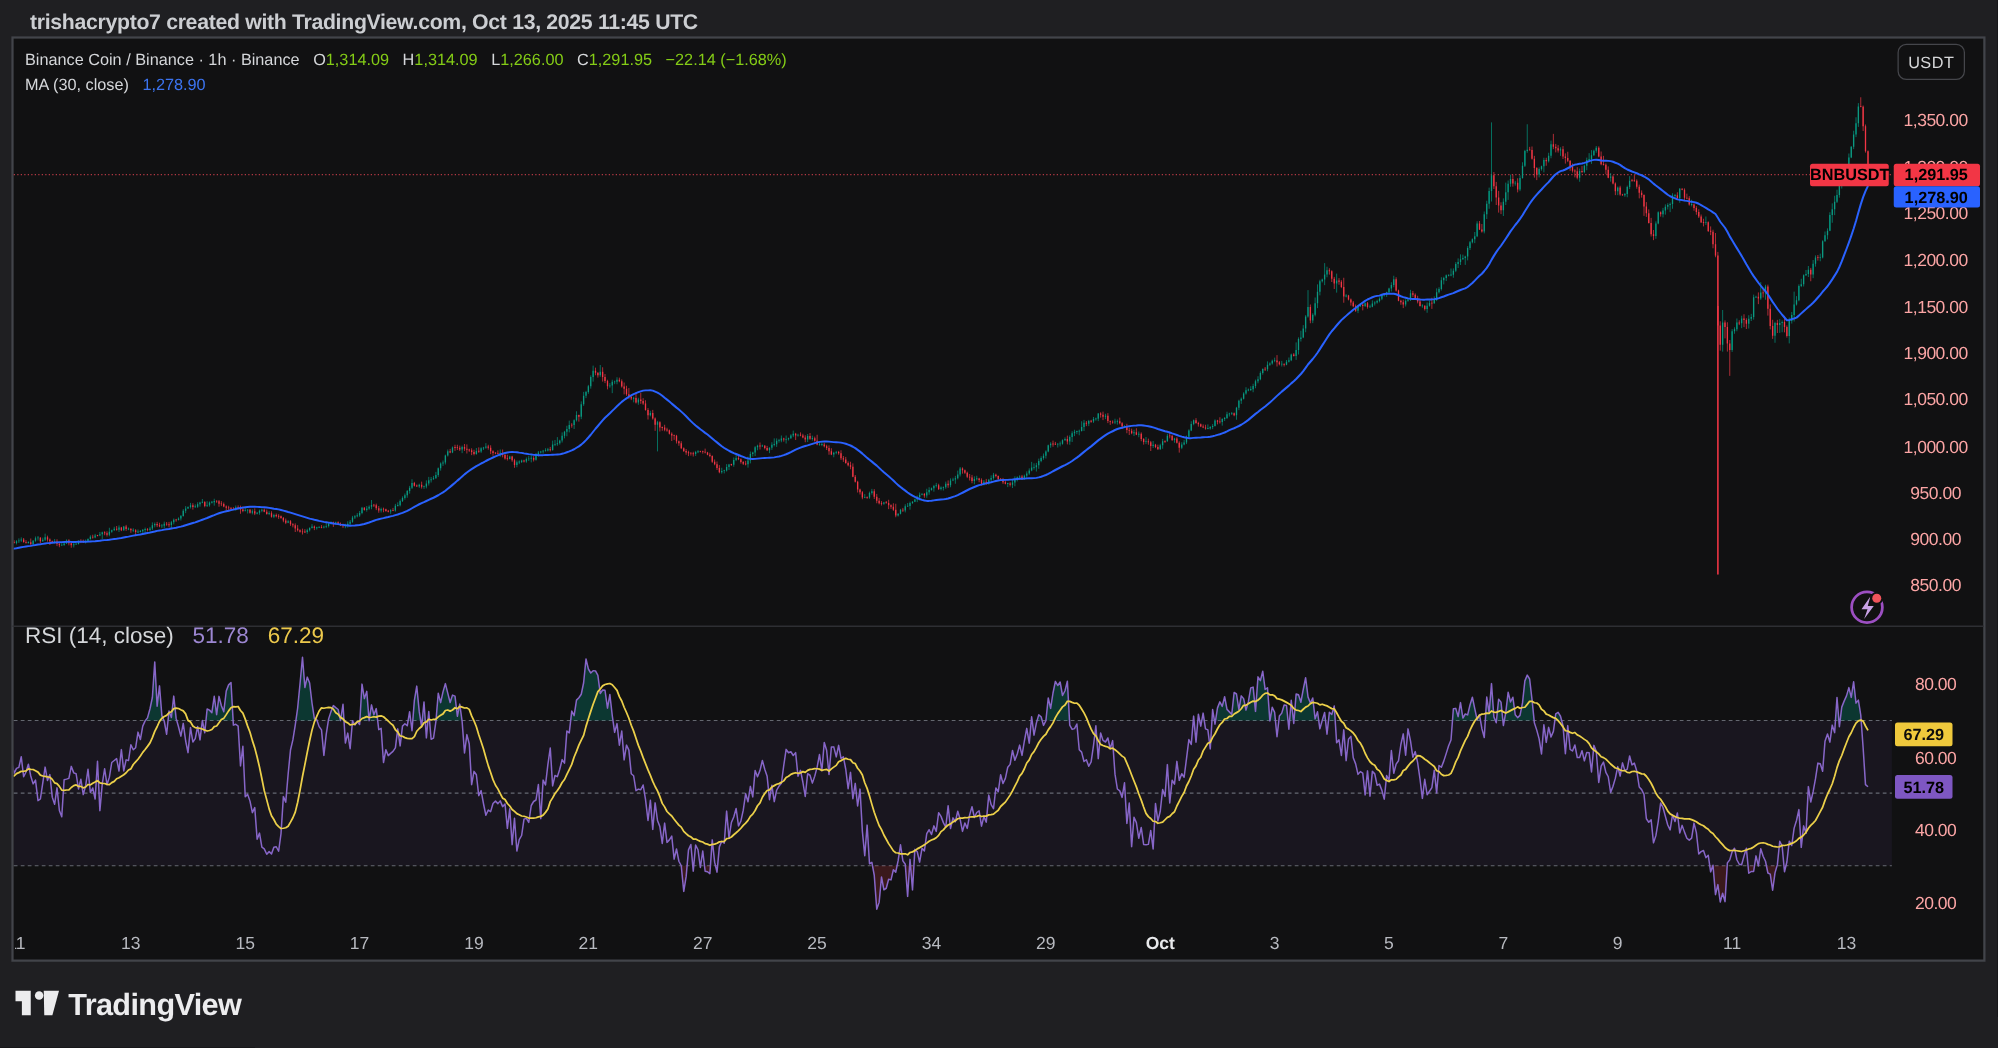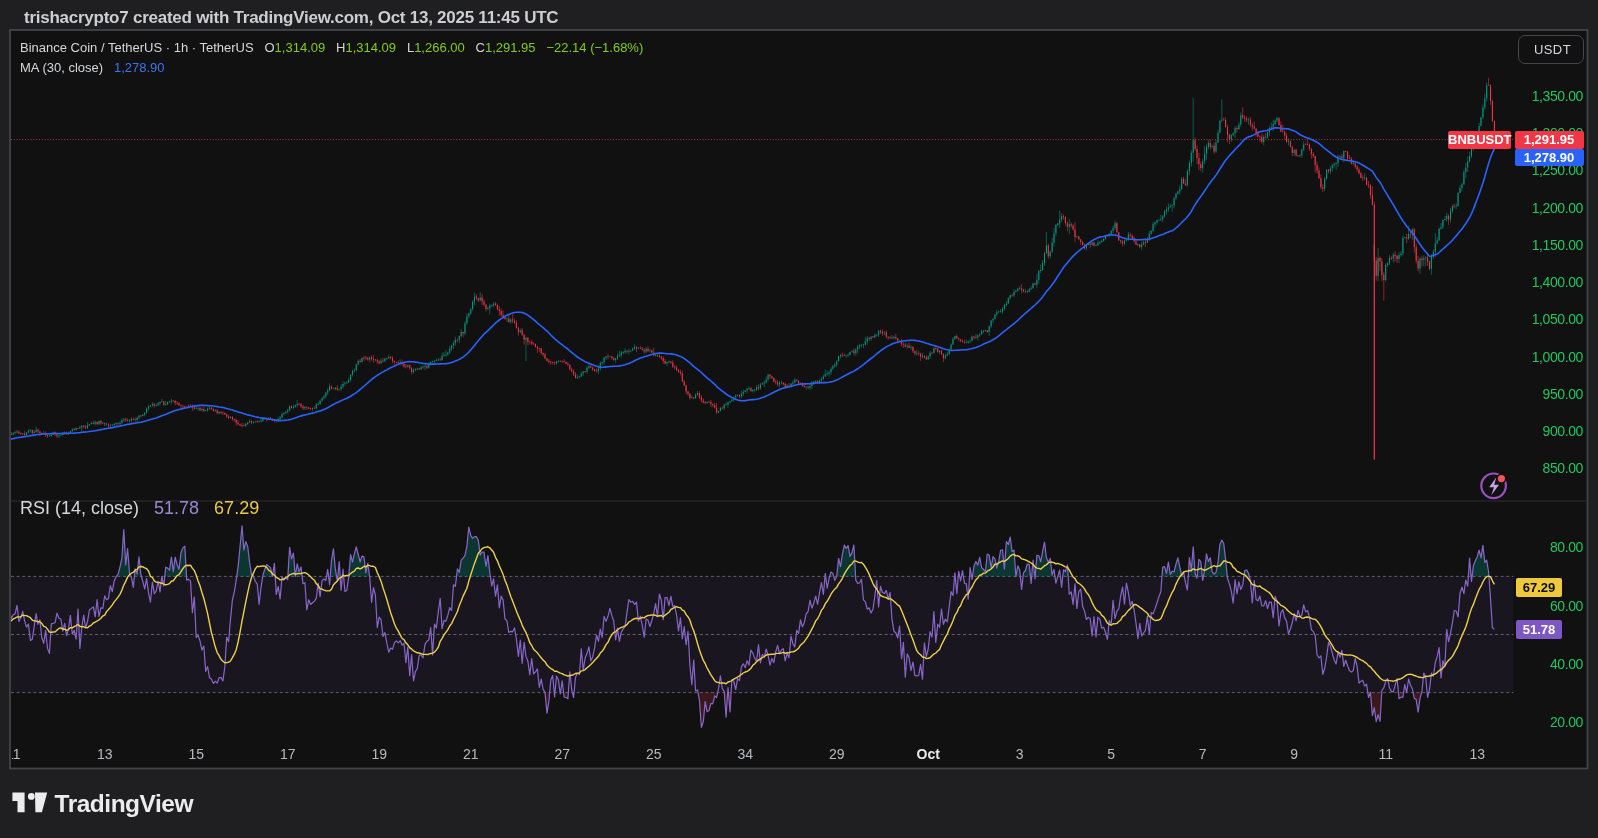--- a/index.html
+++ b/index.html
@@ -1,22 +1,22 @@
 <!DOCTYPE html>
 <html><head><meta charset="utf-8"><style>
 html,body{margin:0;padding:0;background:#1f1f22;width:1598px;height:838px;overflow:hidden}
 body{font-family:"Liberation Sans",sans-serif;position:relative;will-change:transform;filter:blur(0.4px)}
 .attr{position:absolute;left:24px;top:8px;font-size:17px;font-weight:700;color:#ccced2;letter-spacing:-.25px}
 .leg{position:absolute;left:20px;font-size:13px;color:#d5d7da;white-space:pre}
 .red{color:#84cc16}.blue{color:#3c74f0}
-.al{position:absolute;left:1514px;width:69px;text-align:right;font-size:14px;color:#22c55e;height:16px;line-height:16px;letter-spacing:-.4px}
+.al{position:absolute;left:1514px;width:69px;text-align:center;font-size:14px;color:#fca5a5;height:16px;line-height:16px;letter-spacing:-.4px}
 .tl{position:absolute;top:746px;width:50px;text-align:center;font-size:14px;color:#b8bac0;height:16px;line-height:16px}
 .oct{color:#e8e9eb;font-weight:700}
-.badge{position:absolute;font-size:13px;font-weight:600;text-align:center;border-radius:2px;color:#ffffff}
-.usdt{position:absolute;left:1518px;top:35px;width:52px;height:27px;border:1px solid #45464b;border-radius:7px;color:#d7d8da;font-size:13px;line-height:27px;text-align:right;letter-spacing:.4px;padding-right:12px}
+.badge{position:absolute;font-size:13px;font-weight:600;text-align:center;border-radius:2px;color:#000000}
+.usdt{position:absolute;left:1518px;top:35px;width:52px;height:27px;border:1px solid #45464b;border-radius:7px;color:#d7d8da;font-size:13px;line-height:27px;text-align:center;letter-spacing:.4px;}
 .rleg{position:absolute;left:20px;top:498px;font-size:18px;color:#d5d7da;white-space:pre}
 .purp{color:#9d87d2}.yel{color:#edc94c}
 </style></head>
 <body>
 <svg width="1598" height="838" viewBox="0 0 1598 838" style="position:absolute;left:0;top:0">
 <defs>
       <filter id="soft" x="-2%" y="-2%" width="104%" height="104%">
         <feGaussianBlur stdDeviation="0.28"></feGaussianBlur>
       </filter>
       <clipPath id="cpP">
@@ -48,30 +48,30 @@
 </g>
 <line x1="10" y1="501" x2="1587" y2="501" stroke="#2e2f33" stroke-width="1.2"></line>
 <g>
       <circle cx="1493.6" cy="485.8" r="12.3" fill="none" stroke="#9c4fc2" stroke-width="2.2"></circle>
 <path d="M1496.3 477.2 L1489.2 487.3 L1494.0 487.3 L1491.3 495.2 L1499.0 484.8 L1494.2 484.8 Z" fill="#c9a2e6"></path>
 <circle cx="1501.4" cy="478.6" r="5.2" fill="#111112"></circle>
 <circle cx="1501.4" cy="478.6" r="3.6" fill="#f0545c"></circle>
     </g>
 </svg>
 <div class="attr">trishacrypto7 created with TradingView.com, Oct 13, 2025 11:45 UTC</div>
-<div class="leg" style="top:39.5px"><span>Binance Coin / TetherUS · 1h · TetherUS   O</span><span class="red">1,314.09</span><span>   H</span><span class="red">1,314.09</span><span>   L</span><span class="red">1,266.00</span><span>   C</span><span class="red">1,291.95</span><span class="red">   −22.14 (−1.68%)</span></div>
+<div class="leg" style="top:39.5px"><span>Binance Coin / Binance · 1h · Binance   O</span><span class="red">1,314.09</span><span>   H</span><span class="red">1,314.09</span><span>   L</span><span class="red">1,266.00</span><span>   C</span><span class="red">1,291.95</span><span class="red">   −22.14 (−1.68%)</span></div>
 <div class="leg" style="top:60px"><span>MA (30, close)   </span><span class="blue">1,278.90</span></div>
 <div class="rleg"><span>RSI (14, close)   </span><span class="purp">51.78</span><span>   </span><span class="yel">67.29</span></div>
 <div class="usdt">USDT</div>
 <div class="al" style="top:460.4px">850.00</div>
 <div class="al" style="top:423.2px">900.00</div>
 <div class="al" style="top:385.9px">950.00</div>
 <div class="al" style="top:348.6px">1,000.00</div>
 <div class="al" style="top:311.4px">1,050.00</div>
-<div class="al" style="top:274.1px">1,400.00</div>
+<div class="al" style="top:274.1px">1,900.00</div>
 <div class="al" style="top:236.8px">1,150.00</div>
 <div class="al" style="top:199.5px">1,200.00</div>
 <div class="al" style="top:162.2px">1,250.00</div>
 <div class="al" style="top:125.0px">1,300.00</div>
 <div class="al" style="top:87.7px">1,350.00</div>
 <div class="al" style="top:713.7px">20.00</div>
 <div class="al" style="top:655.6px">40.00</div>
 <div class="al" style="top:597.5px">60.00</div>
 <div class="al" style="top:539.4px">80.00</div>
 <div style="position:absolute;left:11.5px;top:0;width:1575px;height:838px;overflow:hidden">

